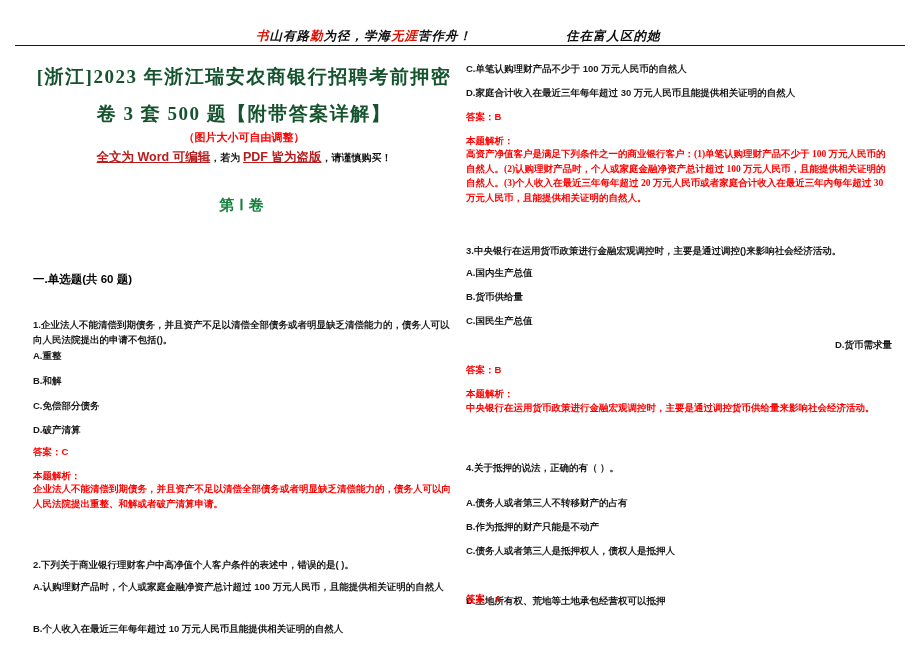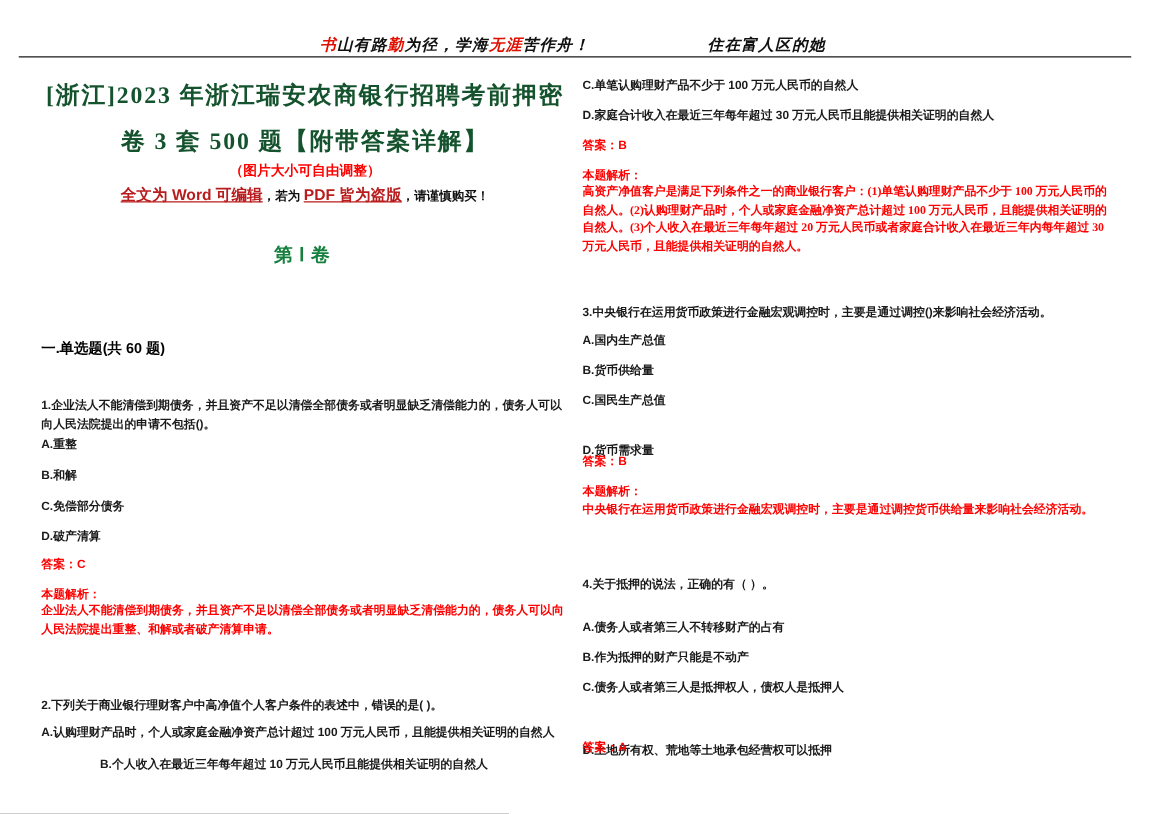--- a/index.html
+++ b/index.html
@@ -82,36 +82,36 @@
     <p class="blk opt" style="top:295px;">A.重整</p>
     <p class="blk opt" style="top:320px;">B.和解</p>
     <p class="blk opt" style="top:345px;">C.免偿部分债务</p>
     <p class="blk opt" style="top:369px;">D.破产清算</p>
     <p class="blk ans" style="top:391px;">答案：C</p>
     <p class="blk exp-label" style="top:415px;">本题解析：</p>
     <p class="blk exp-text" style="top:427px;">企业法人不能清偿到期债务，并且资产不足以清偿全部债务或者明显缺乏清偿能力的，债务人可以向人民法院提出重整、和解或者破产清算申请。</p>
 
     <p class="blk q-text" style="top:502px;">2.下列关于商业银行理财客户中高净值个人客户条件的表述中，错误的是( )。</p>
     <p class="blk opt" style="top:526px;">A.认购理财产品时，个人或家庭金融净资产总计超过 100 万元人民币，且能提供相关证明的自然人</p>
-    <p class="blk opt" style="top:551px;margin-left:47px;">B.个人收入在最近三年每年超过 10 万元人民币且能提供相关证明的自然人</p>
+    <p class="blk opt" style="top:568px;">B.个人收入在最近三年每年超过 10 万元人民币且能提供相关证明的自然人</p>
   </div>
 
   <div class="col col-right">
 
     <p class="blk opt" style="top:8px;">C.单笔认购理财产品不少于 100 万元人民币的自然人</p>
     <p class="blk opt" style="top:32px;">D.家庭合计收入在最近三年每年超过 30 万元人民币且能提供相关证明的自然人</p>
     <p class="blk ans" style="top:56px;">答案：B</p>
     <p class="blk exp-label" style="top:80px;">本题解析：</p>
     <p class="blk exp-text" style="top:92px;">高资产净值客户是满足下列条件之一的商业银行客户：(1)单笔认购理财产品不少于 100 万元人民币的自然人。(2)认购理财产品时，个人或家庭金融净资产总计超过 100 万元人民币，且能提供相关证明的自然人。(3)个人收入在最近三年每年超过 20 万元人民币或者家庭合计收入在最近三年内每年超过 30 万元人民币，且能提供相关证明的自然人。</p>
 
     <p class="blk q-text" style="top:188px;">3.中央银行在运用货币政策进行金融宏观调控时，主要是通过调控()来影响社会经济活动。</p>
     <p class="blk opt" style="top:212px;">A.国内生产总值</p>
     <p class="blk opt" style="top:236px;">B.货币供给量</p>
     <p class="blk opt" style="top:260px;">C.国民生产总值</p>
-    <p class="blk opt" style="top:300px;">D.货币需求量</p>
+    <p class="blk opt" style="top:284px;text-align:right;">D.货币需求量</p>
     <p class="blk ans" style="top:309px;">答案：B</p>
     <p class="blk exp-label" style="top:333px;">本题解析：</p>
     <p class="blk exp-text" style="top:346px;">中央银行在运用货币政策进行金融宏观调控时，主要是通过调控货币供给量来影响社会经济活动。</p>
 
     <p class="blk q-text" style="top:405px;">4.关于抵押的说法，正确的有（ ）。</p>
     <p class="blk opt" style="top:442px;">A.债务人或者第三人不转移财产的占有</p>
     <p class="blk opt" style="top:466px;">B.作为抵押的财产只能是不动产</p>
     <p class="blk opt" style="top:490px;">C.债务人或者第三人是抵押权人，债权人是抵押人</p>
     <p class="blk opt" style="top:540px;">D.土地所有权、荒地等土地承包经营权可以抵押</p>
     <p class="blk ans" style="top:538px;">答案：A</p>

